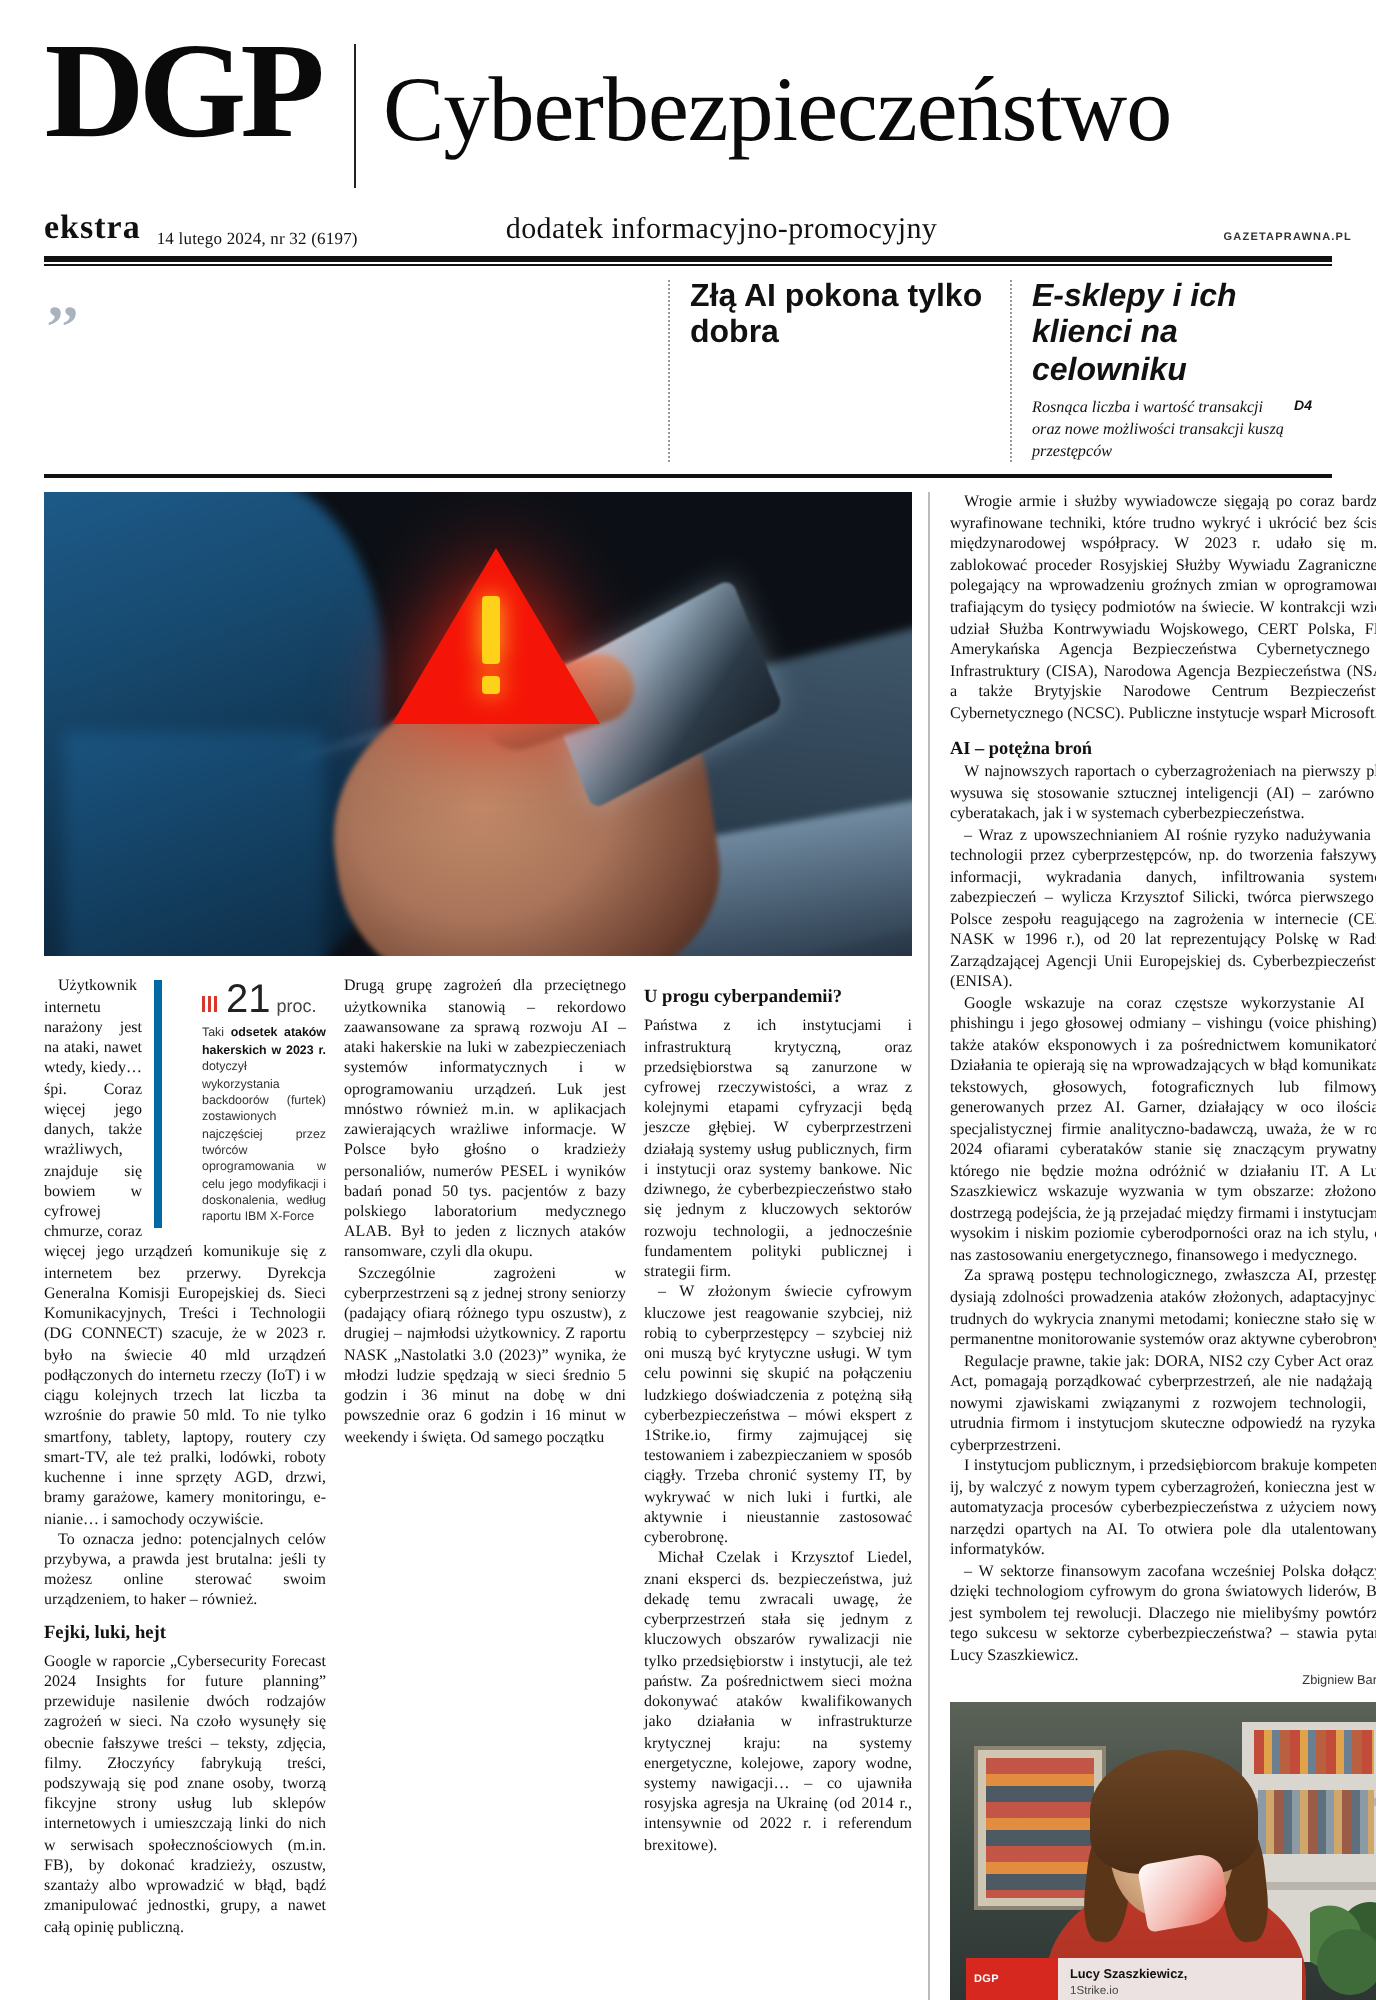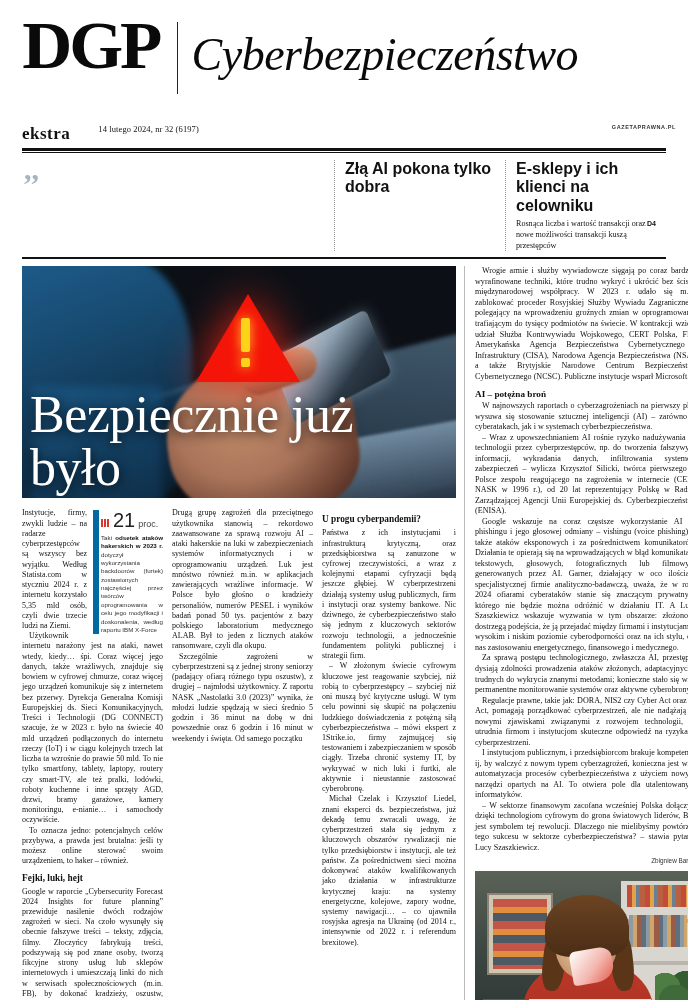--- a/index.html
+++ b/index.html
@@ -23,38 +23,37 @@
     transform:scaleX(1.02);
     transform-origin:left top;
     padding-left:10px;
   }
   .mast-divider{width:1px;background:#222;margin:4px 14px 4px 20px;align-self:stretch;height:72px;}
   .mast-title{
     font-family:"Liberation Serif", serif;
     font-size:46px;line-height:1;color:#0a0a0a;
     letter-spacing:-0.5px;
     padding-top:14px;
-    font-style:italic;
-  }
-
-  .subbar{display:flex;align-items:flex-start;margin-top:26px;padding-left:10px;gap:20px;}
+  }
+
+  .subbar{display:flex;align-items:flex-end;margin-top:6px;padding-left:10px;}
   .ekstra{font-weight:700;font-size:17px;letter-spacing:0.5px;}
   .issue{font-size:8.5px;margin-left:8px;color:#111;letter-spacing:0.1px;}
   .promo{font-size:15px;margin-left:74px;letter-spacing:0.2px;}
   .gp-logo{margin-left:auto;font-family:"Liberation Sans",sans-serif;font-weight:700;font-size:5.5px;letter-spacing:0.6px;color:#333;padding-bottom:2px;}
 
   .rule-thick{height:3px;background:#111;margin:4px 10px 0 10px;}
   .rule-thin{height:1px;background:#111;margin:1px 10px 0 10px;}
 
   
   .teasers{display:flex;margin:7px 10px 0 10px;}
   .teaser{flex:1;padding:0 10px;position:relative;}
   .teaser.t1{flex:0 0 300px;display:flex;gap:6px;padding-left:2px;}
   .teaser.t2{flex:0 0 150px;border-left:1px dotted #999;}
-  .teaser.t3{flex:1;border-left:1px dotted #999;}
+  .teaser.t3{flex:1;border-left:1px dotted #999;font-style:italic;}
   .quotemark{color:#a9b3bd;font-size:30px;line-height:0.6;font-weight:700;font-family:"Liberation Serif",serif;}
   .q-text{font-size:9.3px;line-height:1.28;color:#111;}
   .q-author{font-weight:700;font-size:10.5px;margin-top:3px;}
   .q-role{font-weight:700;font-size:7px;letter-spacing:0.2px;}
   .q-page{font-weight:700;font-size:7.5px;float:right;}
   .t-head{font-family:"Liberation Sans",sans-serif;font-weight:700;font-size:16px;line-height:1.15;color:#111;}
   .t-body{font-size:8.1px;line-height:1.33;margin-top:4px;color:#111;}
   .t-page{font-family:"Liberation Sans",sans-serif;font-weight:700;font-size:7px;float:right;}
 
   .rule-thick2{height:2px;background:#111;margin:6px 10px 0 10px;}
@@ -179,20 +178,21 @@
 
   <div class="masthead">
     <div class="dgp">DGP</div>
     <div class="mast-divider"></div>
     <div class="mast-title">Cyberbezpieczeństwo</div>
   </div>
 
   <div class="subbar">
     <div class="ekstra">ekstra</div>
     <div class="issue">14 lutego 2024, nr 32 (6197)</div>
+    <div class="promo">dodatek informacyjno-promocyjny</div>
     <div class="gp-logo">GAZETAPRAWNA.PL</div>
   </div>
   <div class="rule-thick"></div>
   <div class="rule-thin"></div>
 
   <div class="teasers">
     <div class="teaser t1">
       <div class="quotemark">,,</div>
     </div>
     <div class="teaser t2">
@@ -219,40 +219,36 @@
           <div class="laptop"></div>
           <div class="laptop2"></div>
           <div class="glow-streak"></div>
           <div class="hand"></div>
           <div class="phone"></div>
           <div class="finger"></div>
           <div class="warn"></div>
           <div class="warn-in"></div>
           <div class="warn-dot"></div>
         </div>
-        <div class="headline-wrap">
-          <div class="headline">Bezpiecznie już było</div>
-        </div>
       </div>
 
 
       <div class="subcols">
 
         <div class="sc sc1">
-          <div class="float-stat" style="float:right;width:62px;margin:2px 0 4px 6px;border-left:6px solid #0369a1;padding-left:2px;">
+          <div class="float-stat" style="float:right;width:62px;margin:2px 0 4px 6px;border-left:4px solid #0369a1;padding-left:20px;">
             <div class="stat-row">
               <span class="stat-ic"></span>
               <span class="stat-num">21</span>
               <span class="stat-unit">proc.</span>
             </div>
             <div class="stat-txt">
               <span>Taki </span><b>odsetek ataków hakerskich w 2023 r.</b><span> dotyczył wykorzystania backdoorów (furtek) zostawionych najczęściej przez twórców oprogramowania w celu jego modyfikacji i doskonalenia, według raportu IBM X-Force</span>
             </div>
           </div>
-          <p class="first">Instytucje, firmy, zwykli ludzie – na radarze cyberprzestępców są wszyscy bez wyjątku. Według Statista.com w styczniu 2024 r. z internetu korzystało 5,35 mld osób, czyli dwie trzecie ludzi na Ziemi.</p>
           <p>Użytkownik internetu narażony jest na ataki, nawet wtedy, kiedy… śpi. Coraz więcej jego danych, także wrażliwych, znajduje się bowiem w cyfrowej chmurze, coraz więcej jego urządzeń komunikuje się z internetem bez przerwy. Dyrekcja Generalna Komisji Europejskiej ds. Sieci Komunikacyjnych, Treści i Technologii (DG CONNECT) szacuje, że w 2023 r. było na świecie 40 mld urządzeń podłączonych do internetu rzeczy (IoT) i w ciągu kolejnych trzech lat liczba ta wzrośnie do prawie 50 mld. To nie tylko smartfony, tablety, laptopy, routery czy smart-TV, ale też pralki, lodówki, roboty kuchenne i inne sprzęty AGD, drzwi, bramy garażowe, kamery monitoringu, e-nianie… i samochody oczywiście.</p>
           <p>To oznacza jedno: potencjalnych celów przybywa, a prawda jest brutalna: jeśli ty możesz online sterować swoim urządzeniem, to haker – również.</p>
           <div class="sub-h">Fejki, luki, hejt</div>
           <p class="first">Google w raporcie „Cybersecurity Forecast 2024 Insights for future planning” przewiduje nasilenie dwóch rodzajów zagrożeń w sieci. Na czoło wysunęły się obecnie fałszywe treści – teksty, zdjęcia, filmy. Złoczyńcy fabrykują treści, podszywają się pod znane osoby, tworzą fikcyjne strony usług lub sklepów internetowych i umieszczają linki do nich w serwisach społecznościowych (m.in. FB), by dokonać kradzieży, oszustw, szantaży albo wprowadzić w błąd, bądź zmanipulować jednostki, grupy, a nawet całą opinię publiczną.</p>
         </div>
 
         <div class="sc sc2">
           <p class="first">Drugą grupę zagrożeń dla przeciętnego użytkownika stanowią – rekordowo zaawansowane za sprawą rozwoju AI – ataki hakerskie na luki w zabezpieczeniach systemów informatycznych i w oprogramowaniu urządzeń. Luk jest mnóstwo również m.in. w aplikacjach zawierających wrażliwe informacje. W Polsce było głośno o kradzieży personaliów, numerów PESEL i wyników badań ponad 50 tys. pacjentów z bazy polskiego laboratorium medycznego ALAB. Był to jeden z licznych ataków ransomware, czyli dla okupu.</p>
           <p>Szczególnie zagrożeni w cyberprzestrzeni są z jednej strony seniorzy (padający ofiarą różnego typu oszustw), z drugiej – najmłodsi użytkownicy. Z raportu NASK „Nastolatki 3.0 (2023)” wynika, że młodzi ludzie spędzają w sieci średnio 5 godzin i 36 minut na dobę w dni powszednie oraz 6 godzin i 16 minut w weekendy i święta. Od samego początku</p>
         </div>

